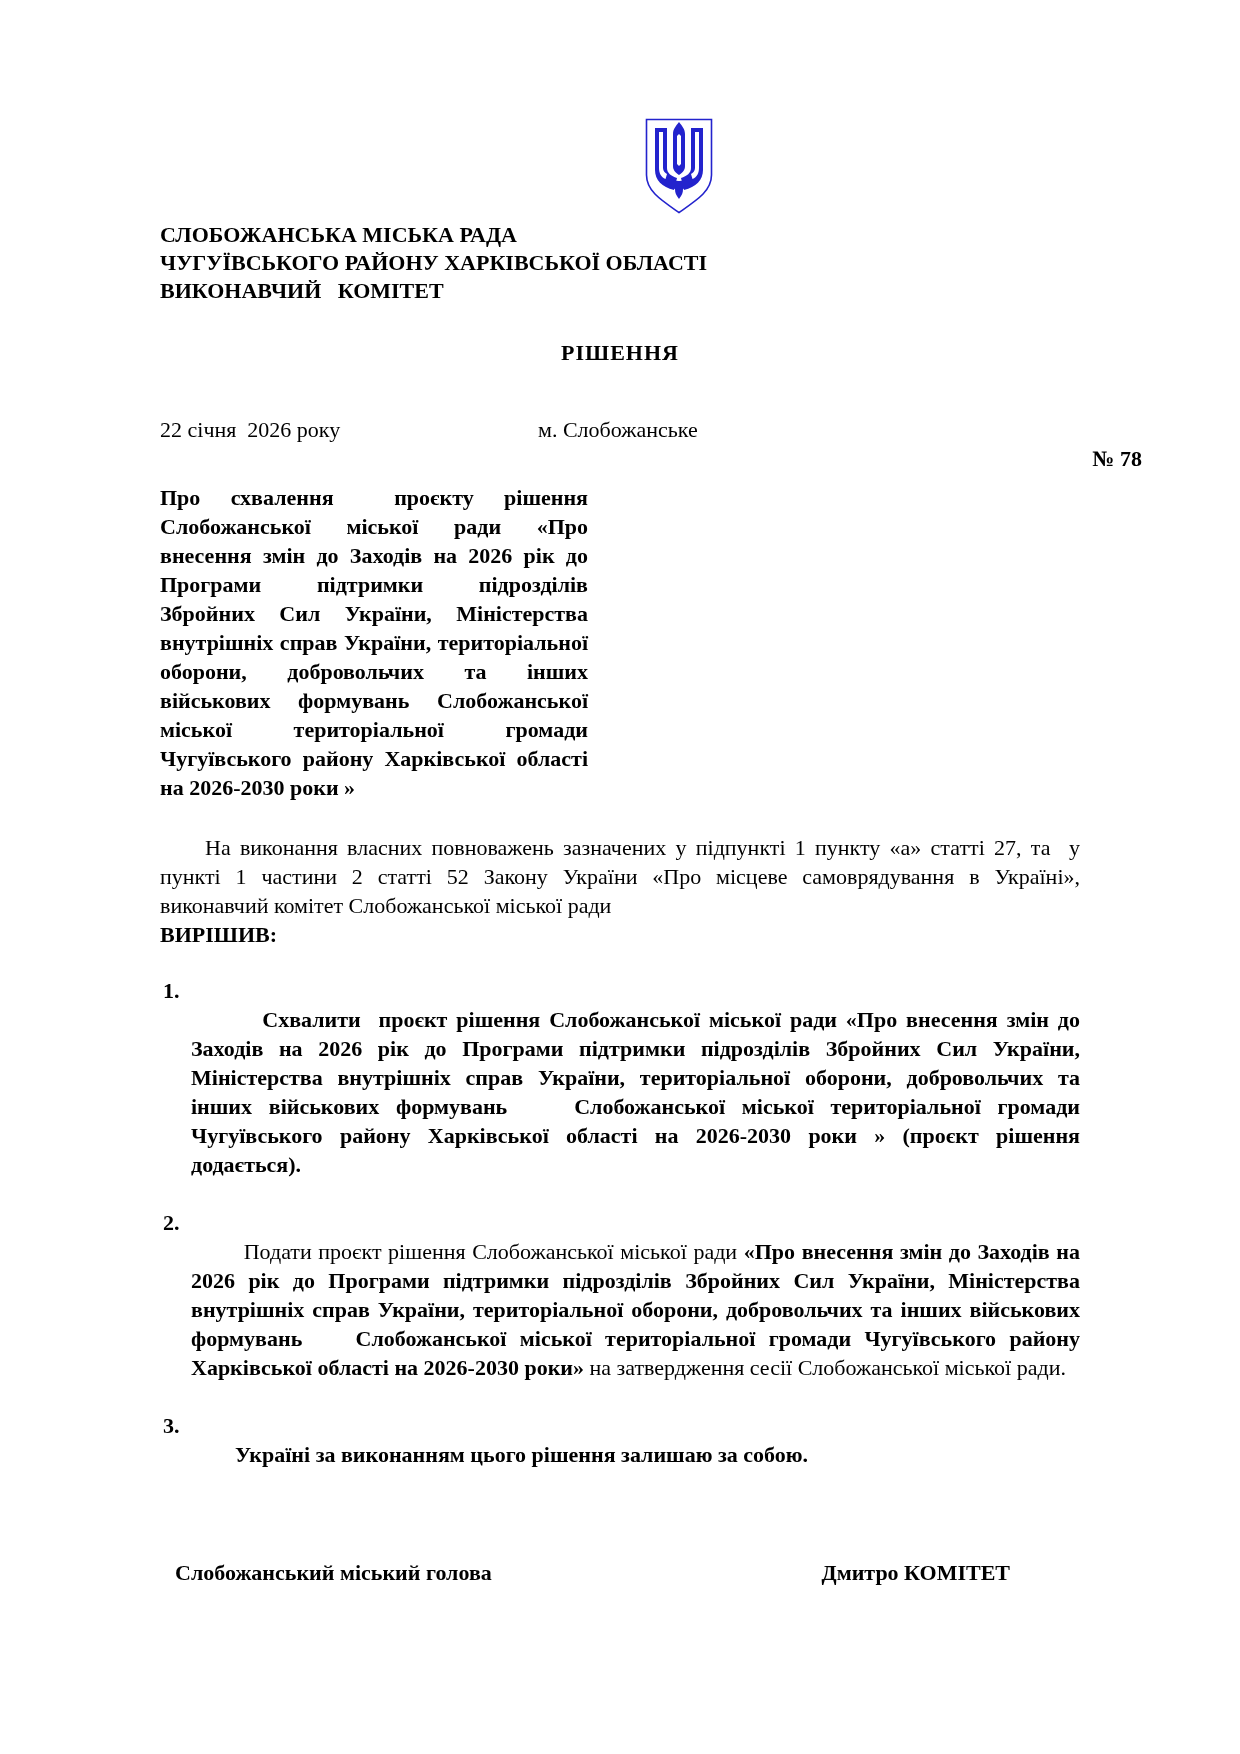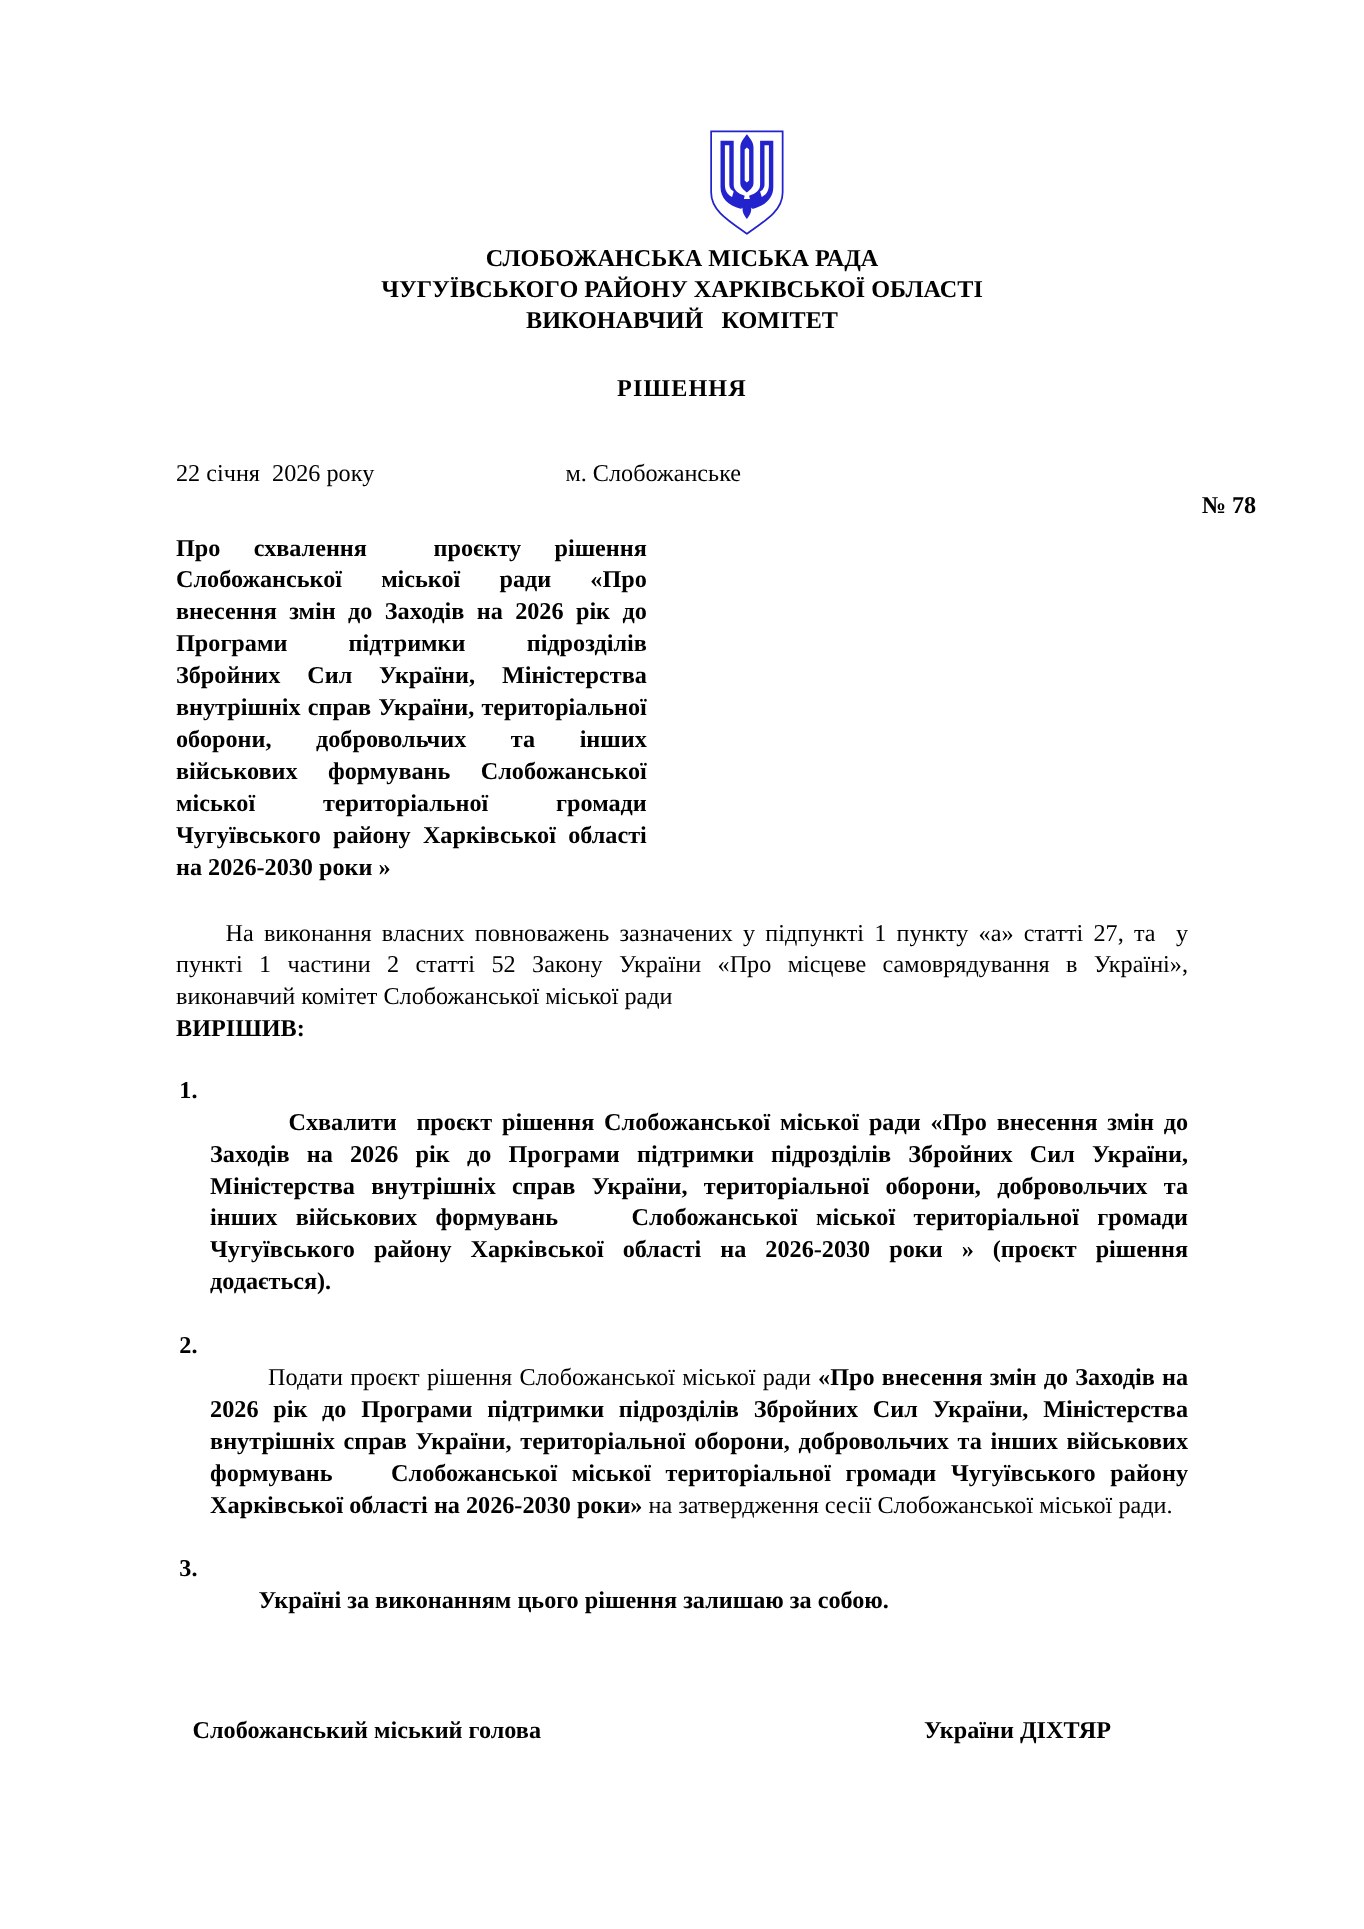--- a/index.html
+++ b/index.html
@@ -14,32 +14,32 @@
   }
   .sheet { position: relative; width: 1240px; height: 1754px; background: #fff; }
 
   .emblem {
     position: absolute; top: 118px; left: 645px;
     width: 68px; height: 96px;
   }
 
   .content { padding: 221px 160px 0 160px; }
 
-  .hdr { text-align: center; font-weight: bold; font-size: 22px; line-height: 28px; white-space: pre-wrap; }
+  .hdr { font-weight: bold; font-size: 22px; line-height: 28px; white-space: pre-wrap; }
   .doc-type { margin-top: 34px; text-align: center; font-weight: bold; font-size: 22px; line-height: 28px; letter-spacing: 1px; }
 
   .meta-row {
     position: relative;
     margin-top: 48px; margin-right: -62px;
     font-size: 22px; line-height: 29px;
     white-space: pre-wrap;
     display: flex;
     flex-direction: column;
   }
-  .meta-place { position: absolute; left: 354px; top: 0; }
+  .meta-place { position: absolute; left: 378px; top: 0; }
   .meta-number { margin-left: auto; font-weight: bold; }
 
   .subject {
     margin-top: 10px;
     width: 428px;
     font-weight: bold;
     font-size: 22px; line-height: 29px;
     text-align: justify;
     white-space: pre-wrap;
   }
@@ -122,17 +122,17 @@
       </div>
 
       <div class="item">
         <span class="num">3.</span><span class="reg"></span><span class="bold">Україні за виконанням цього рішення залишаю за собою.</span><span class="reg"></span>
       </div>
 
     </div>
 
     <div class="sig-row">
       <span>Слобожанський міський голова</span>
-      <span>України ДІХТЯР</span>
+      <span>Дмитро КОМІТЕТ</span>
     </div>
 
   </div>
 </div>
 
 </body></html>

